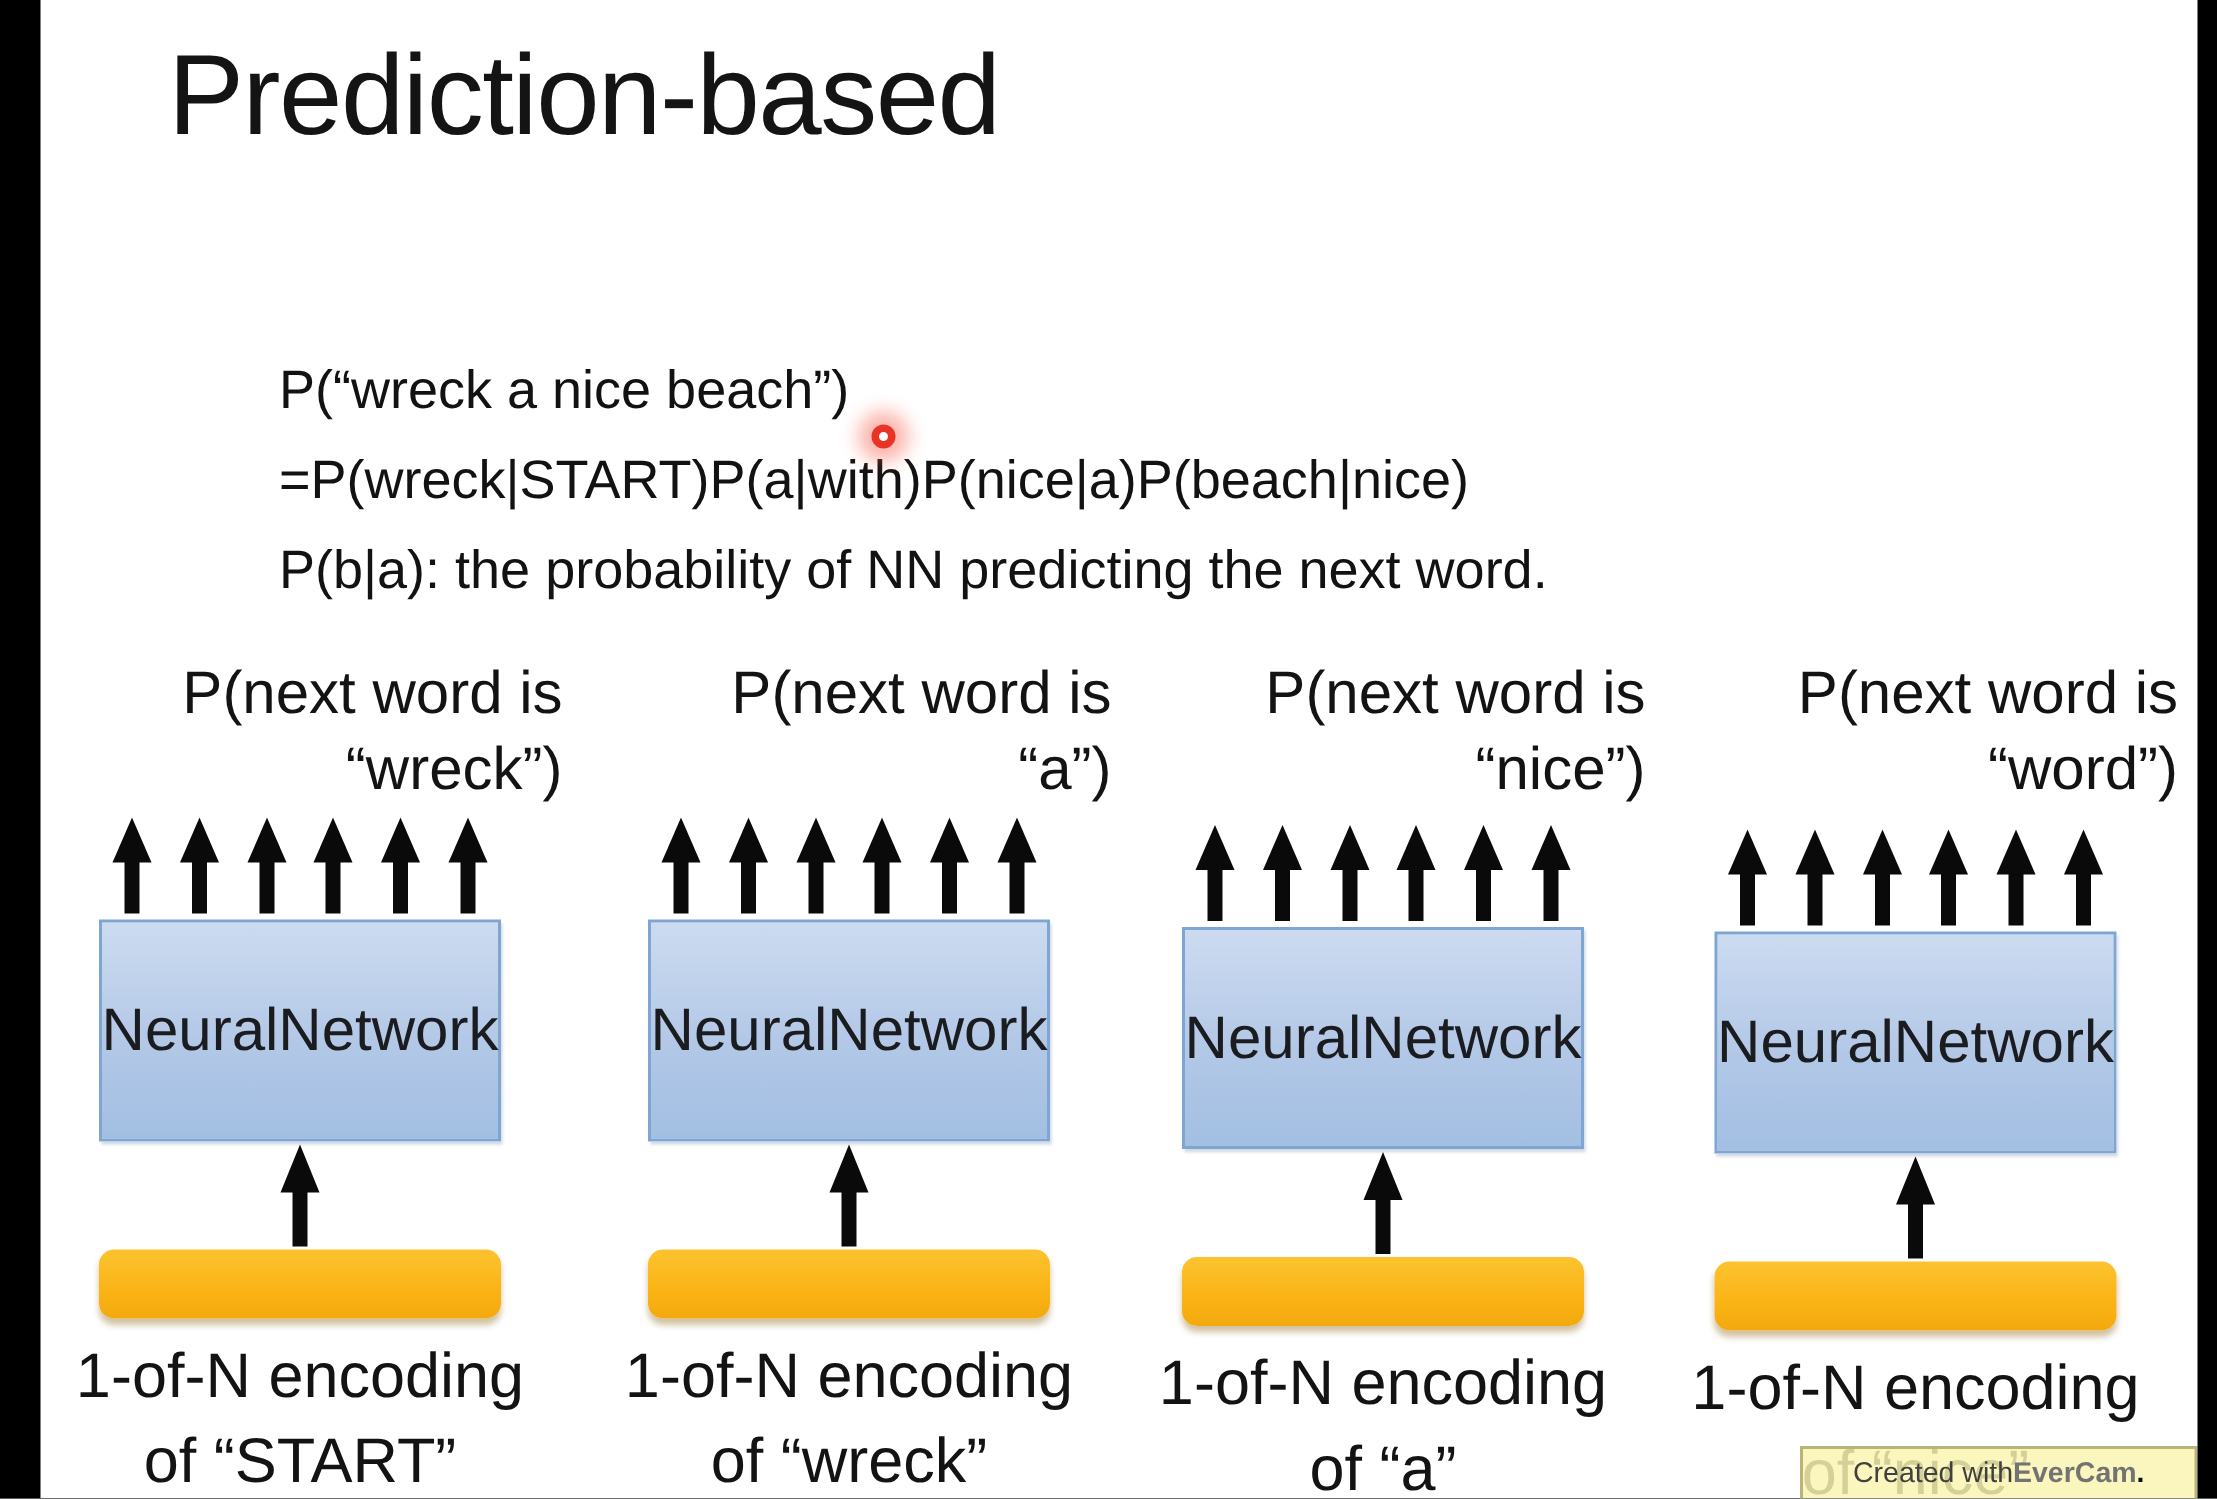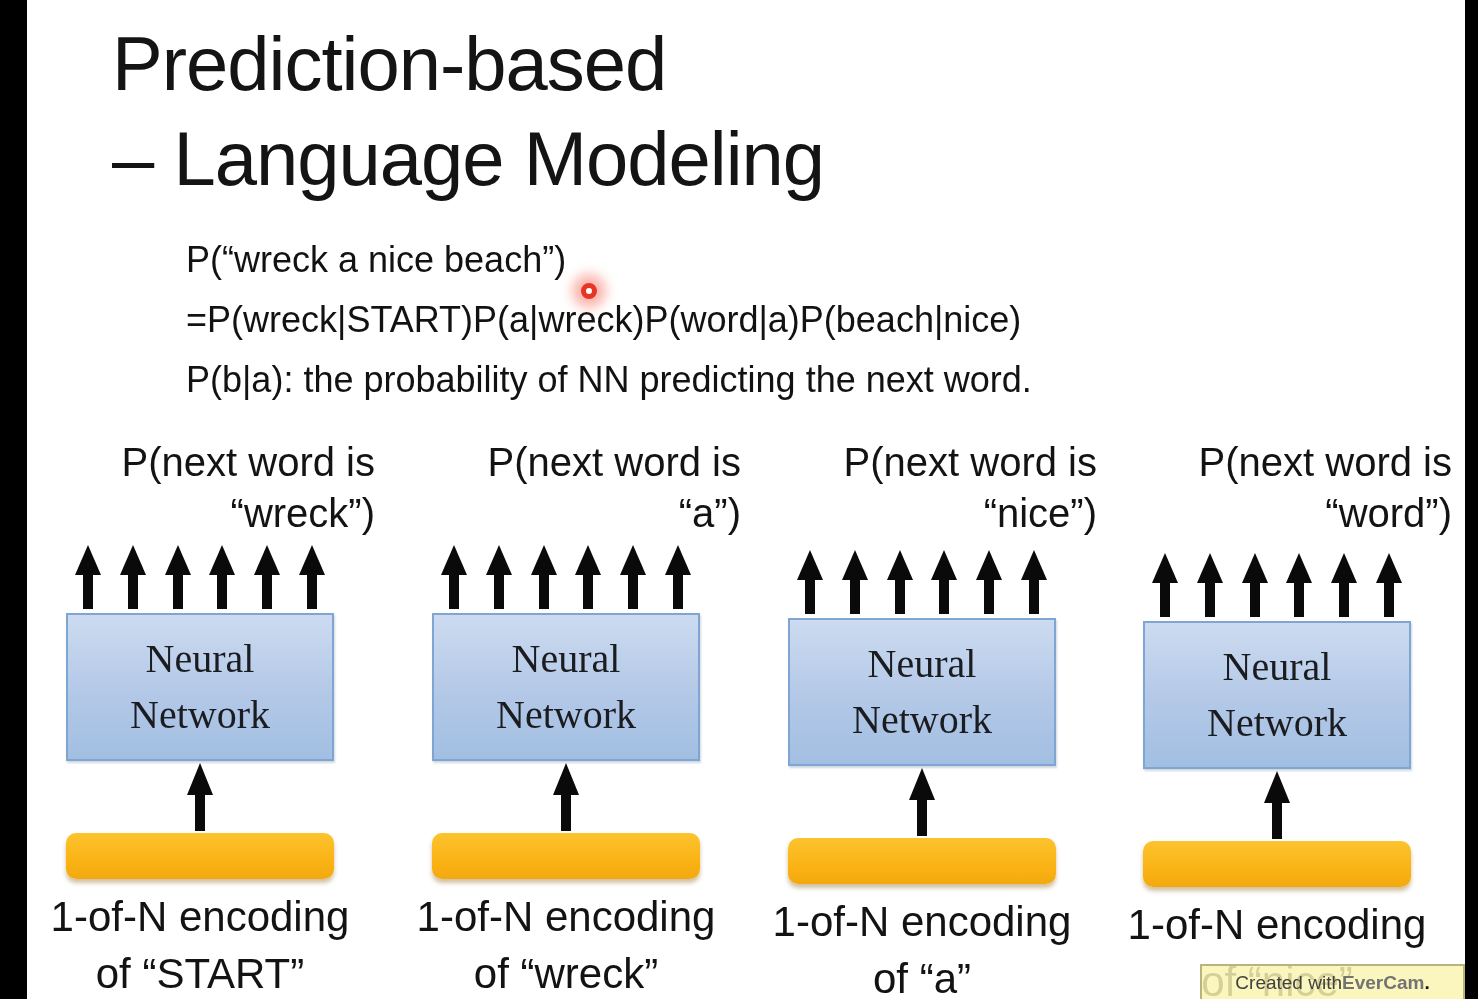--- a/index.html
+++ b/index.html
@@ -55,24 +55,23 @@
     border-bottom:30px solid #0a0a0a;
   }
   .arrow::after{
     content:""; position:absolute; top:24px; left:8px; width:10px; height:40px;
     background:#0a0a0a;
   }
   .nn-box{
     position:absolute; top:176px; left:41px; width:268px; height:148px;
     background:linear-gradient(180deg,#ccdbf0 0%,#b3c8e7 55%,#a2bfe2 100%);
     border:2px solid #7fa5d3; box-sizing:border-box;
-    display:flex; flex-direction:column; align-items:center; justify-content:center;
+    display:flex; flex-direction:row; align-items:center; justify-content:center;
     font-size:40px; line-height:56px; font-weight:500; color:#1b1c20;
     box-shadow:1px 2px 2px rgba(120,140,170,0.35);
-    font-family:Liberation Serif, serif;
   }
   .mid-arrow{
     position:absolute; top:326px; left:162px; width:26px; height:68px;
   }
   .mid-arrow::before{
     content:""; position:absolute; top:0; left:0;
     border-left:13px solid transparent; border-right:13px solid transparent;
     border-bottom:32px solid #0a0a0a;
   }
   .mid-arrow::after{
@@ -106,26 +105,25 @@
 </head>
 <body>
 
 <div id="stage">
 
   <div id="edge-left" class="edge-bar"></div>
   <div id="edge-right" class="edge-bar"></div>
 
   <div class="slide-title">
     <div>Prediction-based</div>
-    <div>– Language Modeling</div>
   </div>
 
   <div class="equations">
     <div>P(“wreck a nice beach”)</div>
-    <div>=P(wreck|START)P(a|wreck)P(word|a)P(beach|nice)</div>
+    <div>=P(wreck|START)P(a|with)P(nice|a)P(beach|nice)</div>
     <div>P(b|a): the probability of NN predicting the next word.</div>
   </div>
 
   <div class="laser"></div>
 
   <div class="col" id="col-0">
     <div class="out-label">
       <div>P(next word is</div>
       <div>“wreck”)</div>
     </div>

